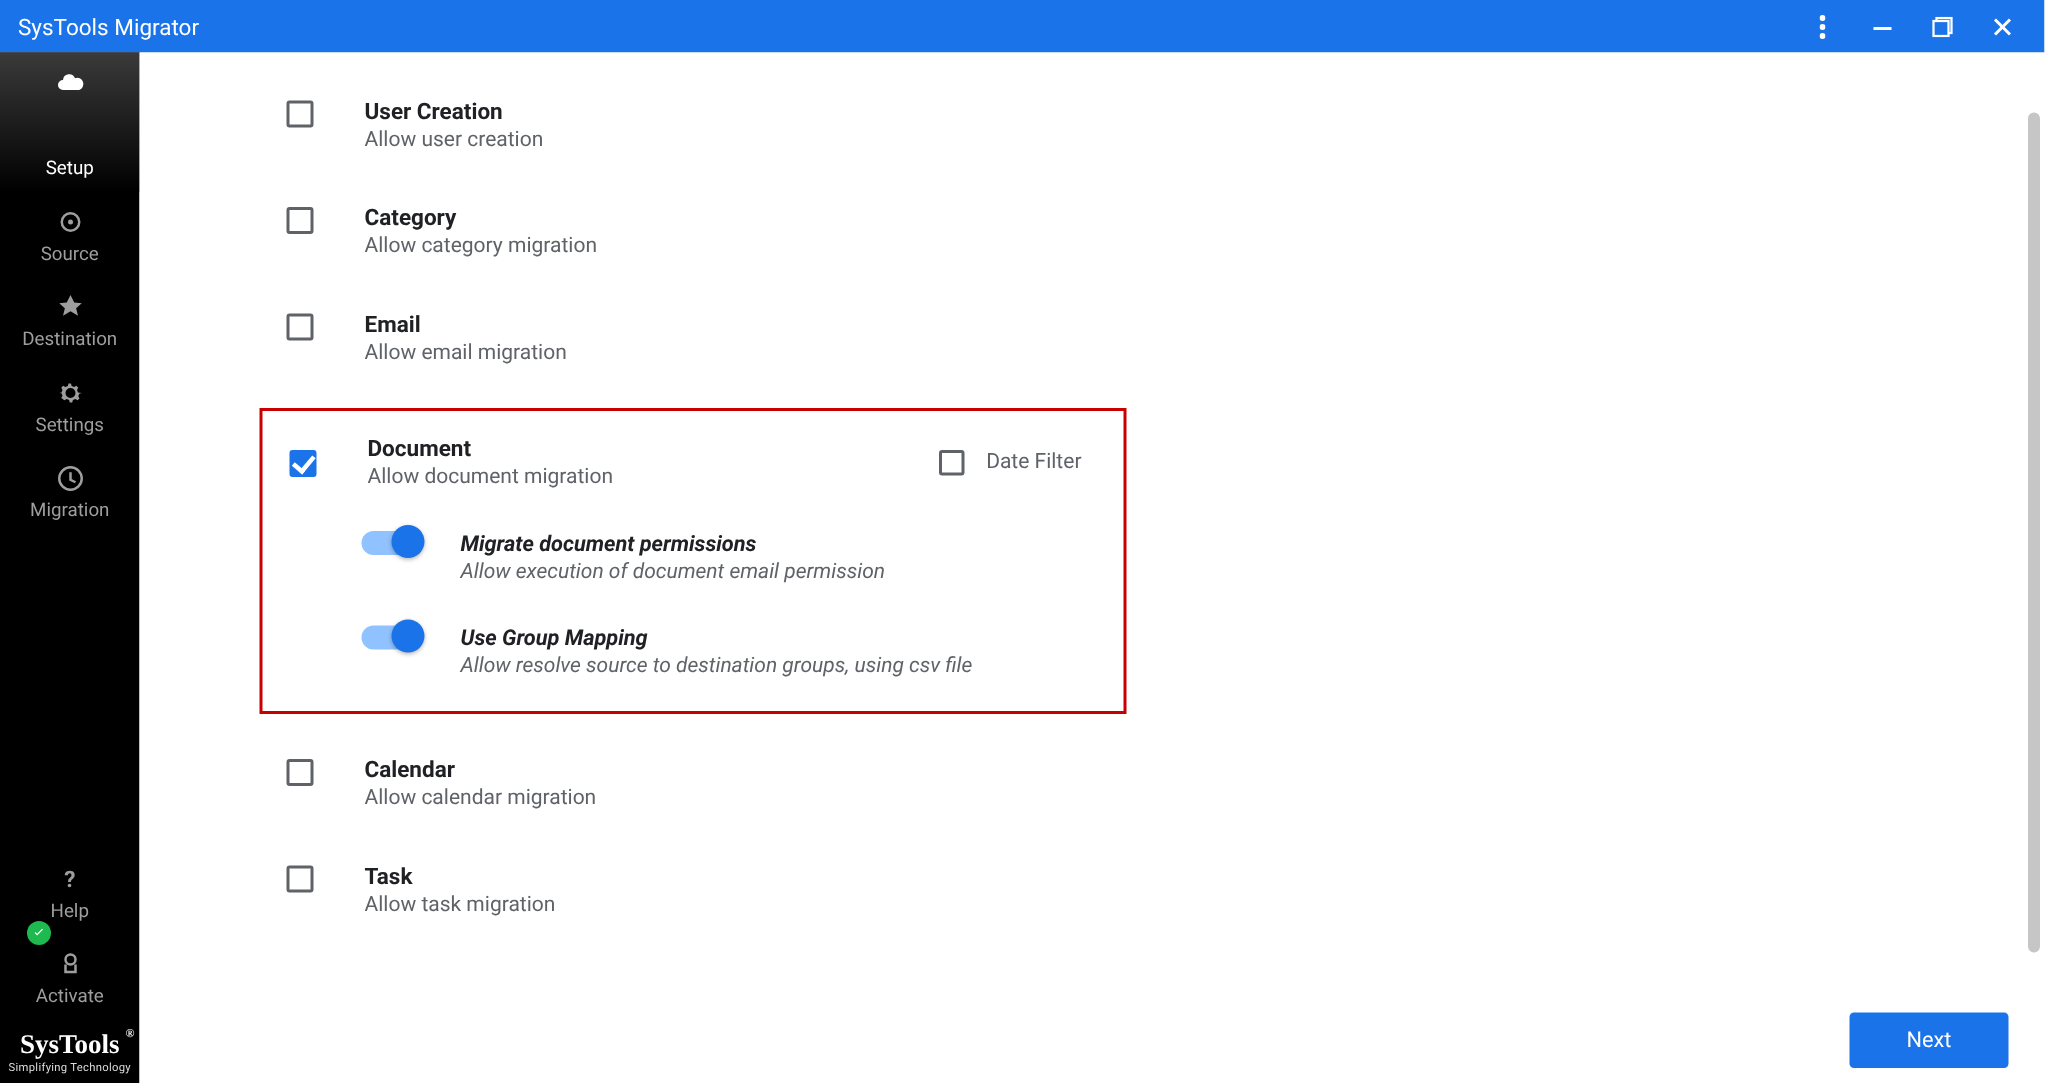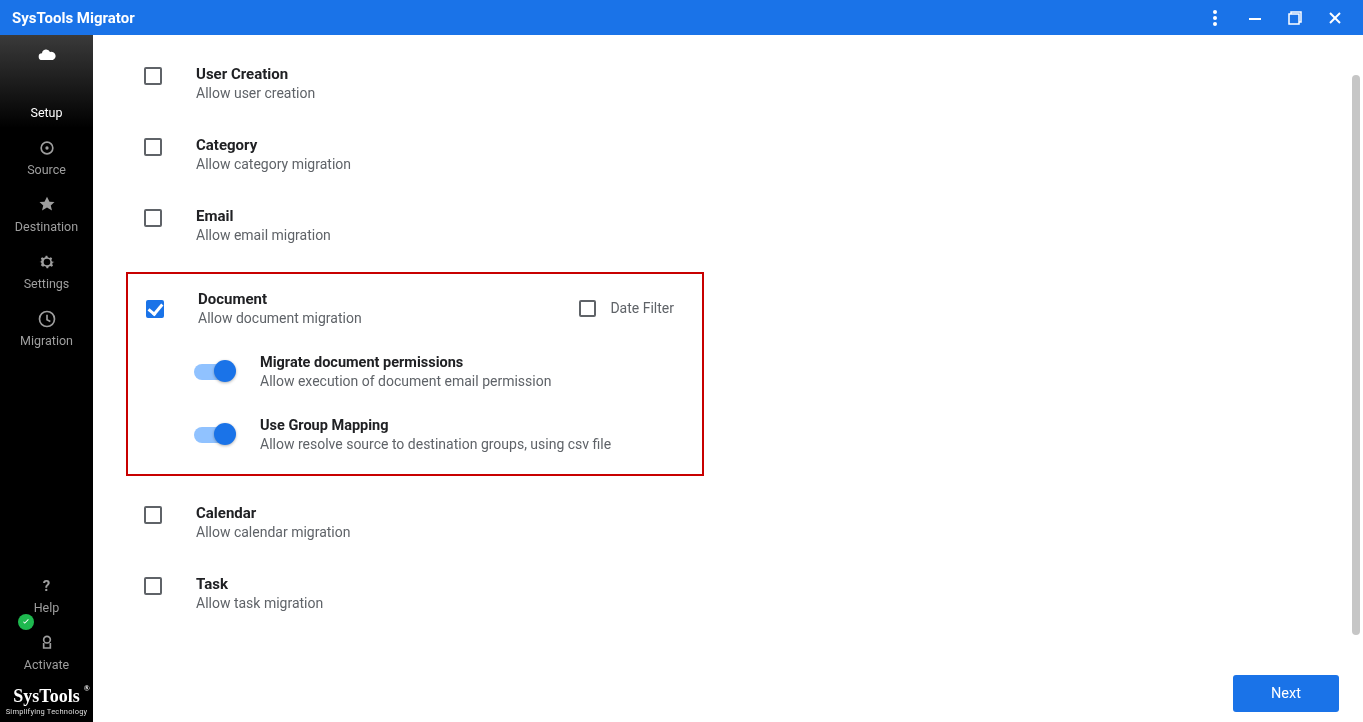--- a/index.html
+++ b/index.html
@@ -1,21 +1,21 @@
 <!DOCTYPE html>
 <html><head>
 <meta charset="utf-8">
 <style>
   * { box-sizing: border-box; margin: 0; padding: 0; font-family: "Segoe UI", Roboto, Arial, sans-serif; }
   html, body { height: 100%; width: 100%; overflow: hidden; background:#fff; }
   body { display:flex; flex-direction:column; height:722px; width:1363px; }
 
   
   .titlebar { background:#1a73e8; height:35px; display:flex; align-items:center; color:#fff; padding:0 8px 0 12px; }
-  .titlebar .title { font-size:15px; font-weight:700; }
+  .titlebar .title { font-size:15px; font-weight:400; }
   .titlebar .spacer { flex:1; }
   .titlebar .tb-btn { width:40px; height:35px; display:flex; align-items:center; justify-content:center; cursor:pointer; }
   .titlebar .tb-btn svg { fill:#fff; }
   .titlebar .tb-dots svg circle { fill:#fff; }
 
   
   .app { flex:1; display:flex; min-height:0; }
   .sidebar { width:93px; background:#000; display:flex; flex-direction:column; align-items:stretch; color:#9e9e9e; position:relative; }
   .side-item { display:flex; flex-direction:column; align-items:center; justify-content:center; padding:10px 0 8px; color:#9e9e9e; font-size:12px; cursor:pointer; gap:4px; }
   .side-item.active { background:linear-gradient(180deg,#3a3a3a,#000); color:#fff;gap:40px; }
@@ -25,37 +25,37 @@
   .side-spacer { flex:1; }
   .logo { color:#fff; text-align:center; padding:6px 0 6px; }
   .logo .l1 { font-family: Georgia, "Times New Roman", serif; font-weight:700; font-size:18px; position:relative; display:inline-block; }
   .logo .l1::after { content:"®"; font-size:8px; position:absolute; top:-2px; right:-10px; }
   .logo .l2 { font-size:7.5px; letter-spacing:0.2px; color:#ddd; }
   .activate-badge { position:absolute; left:18px; bottom:92px; width:16px; height:16px; background:#1eb94f; border-radius:50%; display:flex; align-items:center; justify-content:center; }
   .activate-badge svg { width:10px; height:10px; fill:#fff; }
 
   
   .main { flex:1; position:relative; background:#fff; overflow:hidden; }
-  .scroll { position:absolute; left:0; right:14px; top:0; bottom:0; overflow:hidden; padding:30px 40px 80px 51px; }
+  .scroll { position:absolute; left:0; right:14px; top:0; bottom:0; overflow:hidden; padding:30px 40px 80px 98px; }
   .scrollbar { position:absolute; right:3px; top:0; bottom:0; width:10px; }
   .scrollbar .thumb { position:absolute; top:40px; height:560px; width:8px; right:0; background:#c6c6c6; border-radius:4px; }
 
   .row { display:flex; align-items:flex-start; margin-bottom:35px; }
   .row .cb { width:18px; height:18px; border:2px solid #5f6368; border-radius:2px; margin-right:34px; margin-top:2px; cursor:pointer; flex-shrink:0; position:relative; }
   .row .cb.checked { background:#1a73e8; border-color:#1a73e8; }
   .row .cb.checked::after { content:""; position:absolute; left:3px; top:-1px; width:6px; height:11px; border:solid #fff; border-width:0 3px 3px 0; transform:rotate(40deg); }
   .row .txt .t1 { font-size:15px; font-weight:700; color:#202124; }
   .row .txt .t2 { font-size:14px; color:#5f6368; margin-top:2px; }
   .row .right { margin-left:auto; padding-right:10px; display:flex; align-items:center; }
   .row .filter-cb { width:17px; height:17px; border:2px solid #5f6368; border-radius:2px; margin-right:14px; cursor:pointer; }
   .row .filter-lbl { font-size:14px; color:#5f6368; }
 
   .doc-box { border:2.5px solid #c80000; padding:16px 18px 22px 18px; margin:-6px 0 28px -18px; width:578px; }
   .doc-box .row { margin-bottom:12px; width:100%; }
-  .subrow { display:flex; align-items:center; margin-top:28px; margin-left:48px; }
+  .subrow { display:flex; align-items:flex-start; margin-top:28px; margin-left:48px;font-style:italic; }
   .toggle { width:38px; height:16px; background:#90c2ff; border-radius:10px; position:relative; margin-right:28px; cursor:pointer; flex-shrink:0; }
   .toggle .knob { position:absolute; right:-4px; top:-4px; width:22px; height:22px; background:#1a73e8; border-radius:50%; box-shadow:0 1px 3px rgba(0,0,0,.3); }
   .subrow .txt .t1 { font-size:14.5px; font-weight:700; color:#202124; }
   .subrow .txt .t2 { font-size:14px; color:#5f6368; margin-top:2px; }
 
   .footer { position:absolute; right:24px; bottom:10px; }
   .next-btn { background:#1a73e8; color:#fff; border:none; padding:10px 38px; font-size:14.5px; font-weight:400; border-radius:3px; cursor:pointer; }
 </style>
 </head>
 <body>

